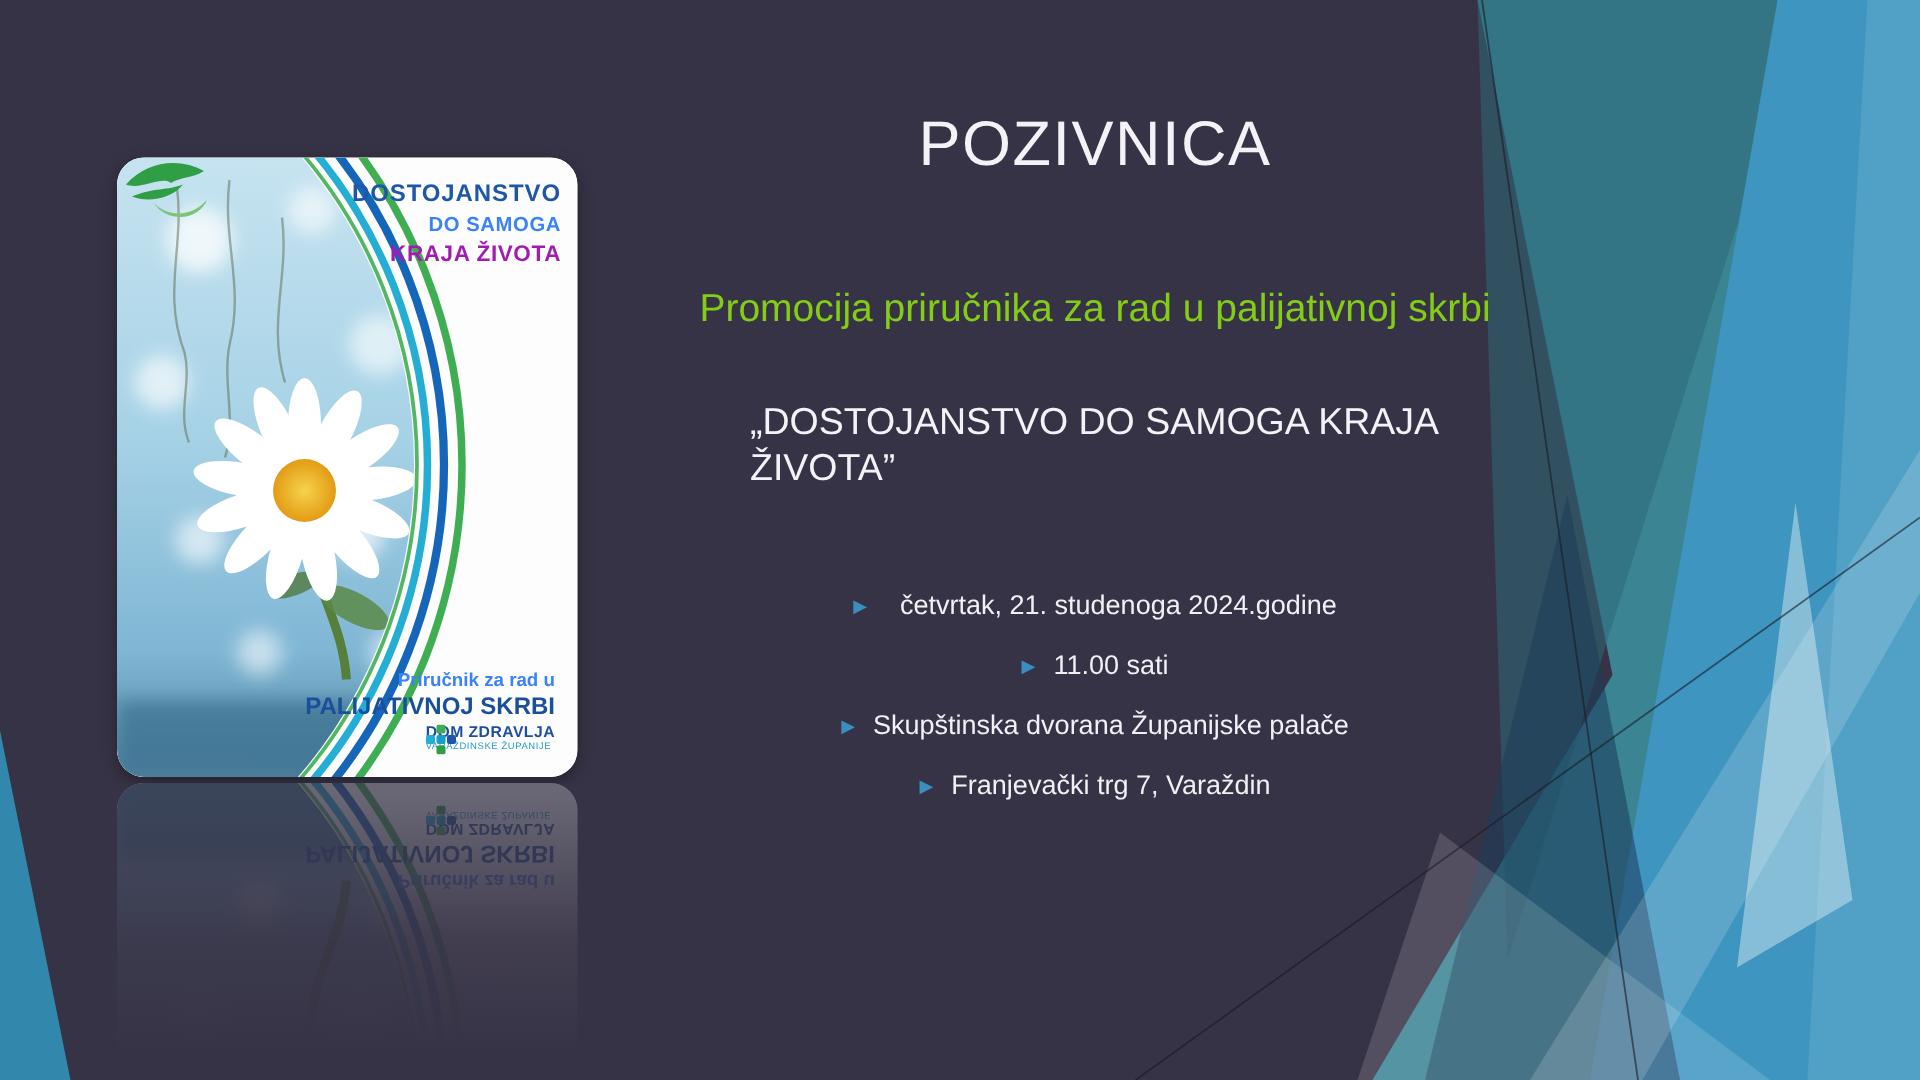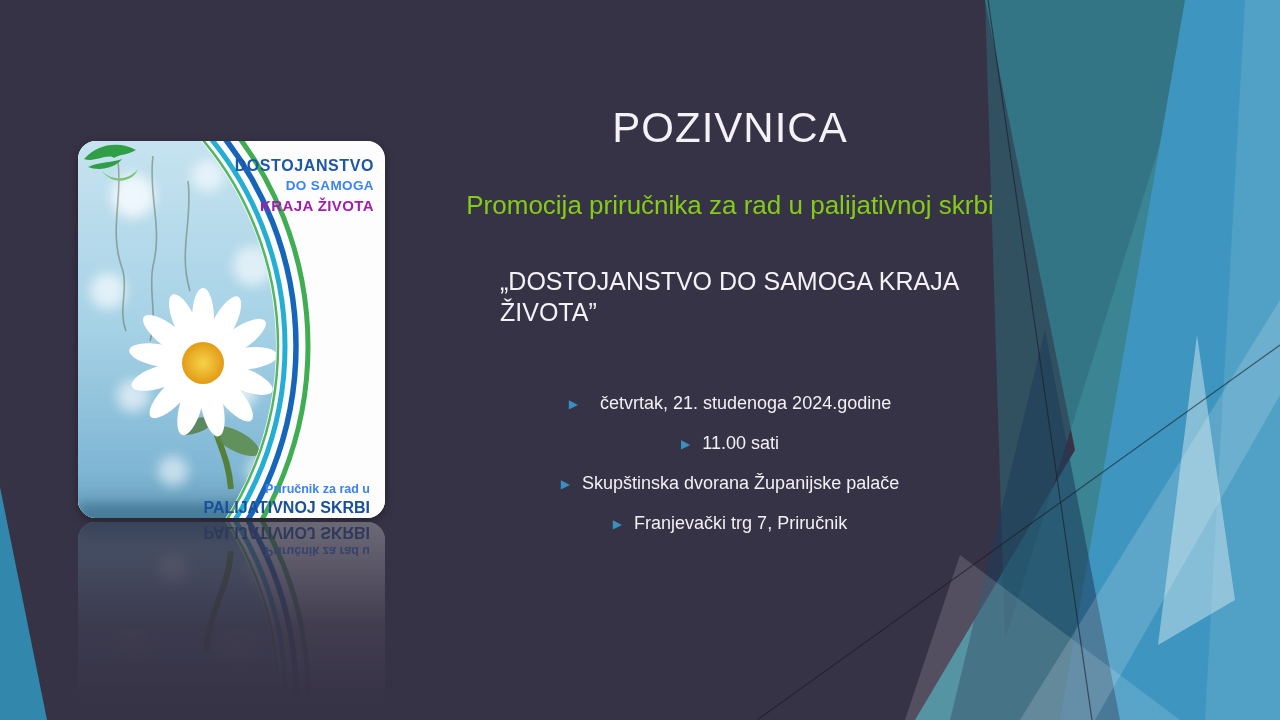--- a/index.html
+++ b/index.html
@@ -9,21 +9,21 @@
     font-family:"Liberation Sans", sans-serif;
   }
   .bg-svg { position:absolute; left:0; top:0; width:1280px; height:720px; }
 
   
   .cover {
     position:absolute; left:78px; top:105px; width:307px; height:413px;
   }
   .cover .card {
     position:absolute; inset:0; background:#fcfcfd; border-radius:18px;
-    overflow:hidden; box-shadow:0 3px 10px rgba(0,0,0,.35);margin-top:36px;
+    overflow:hidden; box-shadow:0 3px 10px rgba(0,0,0,.35);
   }
   .cover .card svg { position:absolute; left:0; top:0; }
   .cover-title { position:absolute; top:16px; right:11px; text-align:right; line-height:1.15; }
   .cover-title .t1 { color:#1e56a8; font-weight:700; font-size:16px; letter-spacing:.6px; }
   .cover-title .t2 { color:#3b82f6; font-weight:700; font-size:13.5px; margin-top:3px; letter-spacing:.4px; }
   .cover-title .t3 { color:#a21caf; font-weight:700; font-size:15px; margin-top:3px; letter-spacing:.4px; }
   .bird { position:absolute; top:86px; right:12px; width:64px; height:44px; }
   .cover-footer { position:absolute; top:341px; right:15px; text-align:right; line-height:1.25; }
   .cover-footer .f1 { color:#3b82f6; font-weight:700; font-size:12.5px; }
   .cover-footer .f2 { color:#1a4f9c; font-weight:700; font-size:16px; }
@@ -35,21 +35,21 @@
   
   .reflection { transform:scaleY(-1); opacity:.45; top:522px; }
   .reflection .card { box-shadow:none; }
   .refl-fade {
     position:absolute; left:70px; top:522px; width:325px; height:198px;
     background:linear-gradient(to bottom, rgba(55,51,70,.40) 0%, rgba(55,51,70,.88) 52%, #373346 92%);
   }
 
   
   .page-title {
-    position:absolute; left:420px; top:104px; width:620px; text-align:center;
+    position:absolute; left:420px; top:72px; width:620px; text-align:center;
     font-size:42px; letter-spacing:1px; color:#f4f2f6; font-weight:400;
   }
   .subtitle1 {
     position:absolute; left:420px; top:190px; width:620px; text-align:center;
     font-size:26px; line-height:1.22; color:#84cc16;
   }
   .subtitle2 {
     position:absolute; left:500px; top:266px; width:460px; text-align:left;
     font-size:25px; line-height:1.25; color:#f4f2f6;
   }
@@ -244,17 +244,17 @@
     <div class="bullet">
       <span class="tri">▶</span>
       <span>11.00 sati</span>
     </div>
     <div class="bullet">
       <span class="tri">▶</span>
       <span>Skupštinska dvorana Županijske palače</span>
     </div>
     <div class="bullet">
       <span class="tri">▶</span>
-      <span>Franjevački trg 7, Priručnik</span>
+      <span>Franjevački trg 7, Varaždin</span>
     </div>
   </div>
 
 </div>
 
 </body></html>

